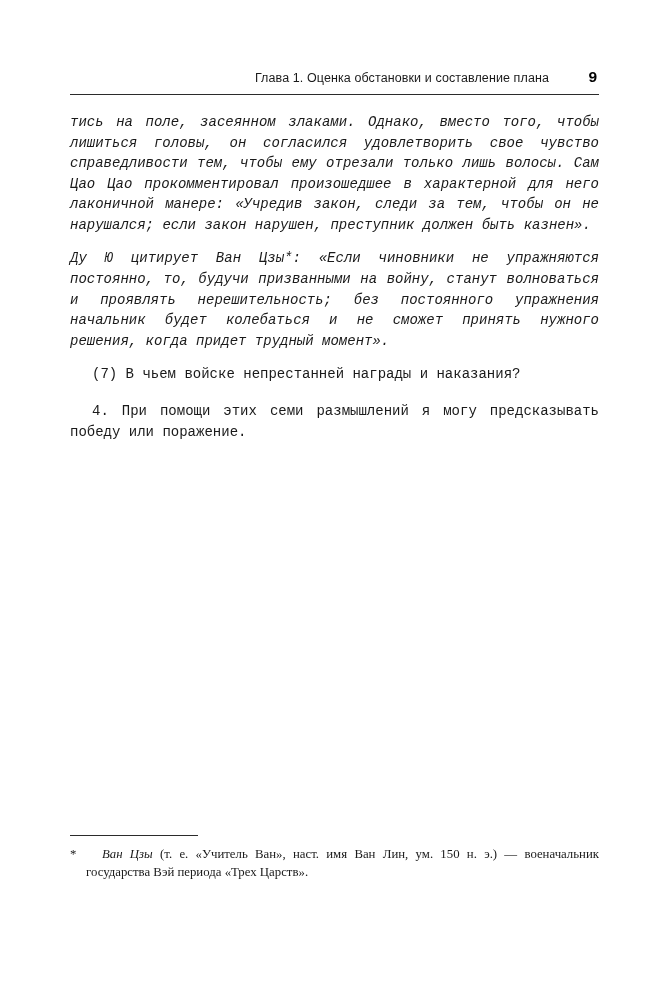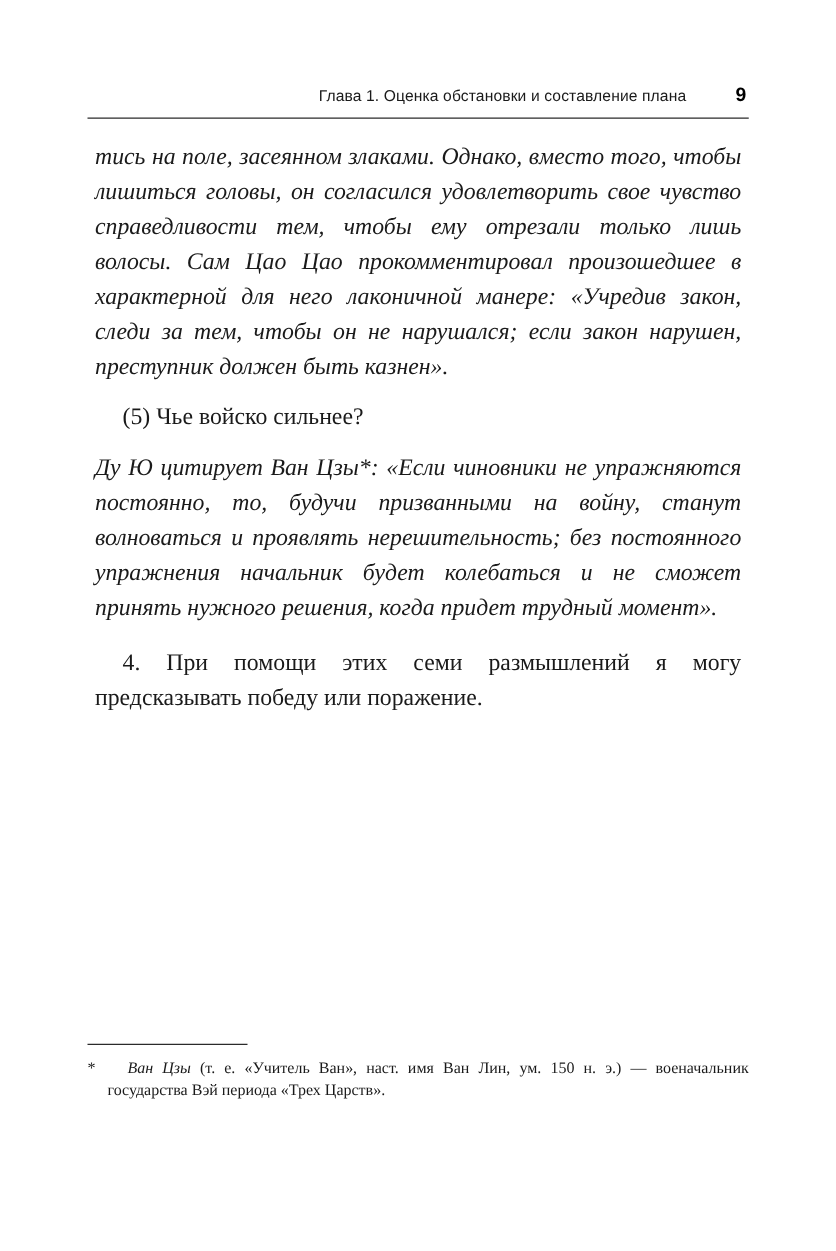--- a/index.html
+++ b/index.html
@@ -45,26 +45,27 @@
   }
   .head-rule {
     border-top: 1.2px solid #2b2b2b;
     margin-top: 8px;
     margin-bottom: 17px;
   }
   .content {
     width: 100%;
   }
   p {
-    margin: 6px;
-    font-size: 19px;
+    margin: 0;
+    font-size: 14px;
     line-height: 1.47;
     text-align: justify;
     text-justify: inter-word;
     hyphens: manual;
+    font-family: Liberation Mono, monospace;
   }
   p.commentary {
     font-style: italic;
     margin-bottom: 13px;
   }
   p.main {
     font-style: normal;
     margin-bottom: 13px;
     text-indent: 22px;
   }
@@ -107,22 +108,22 @@
 <div class="page">
 
   <div class="header-row">
     <div class="running-head">Глава 1. Оценка обстановки и составление плана</div>
     <div class="folio">9</div>
   </div>
   <div class="head-rule"></div>
 
   <div class="content">
     <p class="commentary">тись на поле, засеянном злаками. Однако, вместо того, чтобы лишиться головы, он согласился удовлетворить свое чувство справедливости тем, чтобы ему отрезали только лишь волосы. Сам Цао Цао прокомментировал произошедшее в характерной для него лаконичной манере: «Учредив закон, следи за тем, чтобы он не нарушался; если закон нарушен, преступник должен быть казнен».</p>
-    <p class="main">(5) Чье войско сильнее?</p>
     <p class="commentary">Ду Ю цитирует Ван Цзы*: «Если чиновники не упражняются постоянно, то, будучи призванными на войну, станут волноваться и проявлять нерешительность; без постоянного упражнения начальник будет колебаться и не сможет принять нужного решения, когда придет трудный момент».</p>
+    <p class="main">(7) В чьем войске непрестанней награды и наказания?</p>
     <p class="main gap-top">4. При помощи этих семи размышлений я могу предсказывать победу или поражение.</p>
   </div>
 
   <div class="footnote-area">
     <div class="footnote-rule"></div>
     <div class="footnote">
       <div class="fn-mark">*</div>
       <div class="fn-text"><span class="it">Ван Цзы</span><span> (т. е. «Учитель Ван», наст. имя Ван Лин, ум. 150 н. э.) — военачальник государства Вэй периода «Трех Царств».</span></div>
     </div>
   </div>

